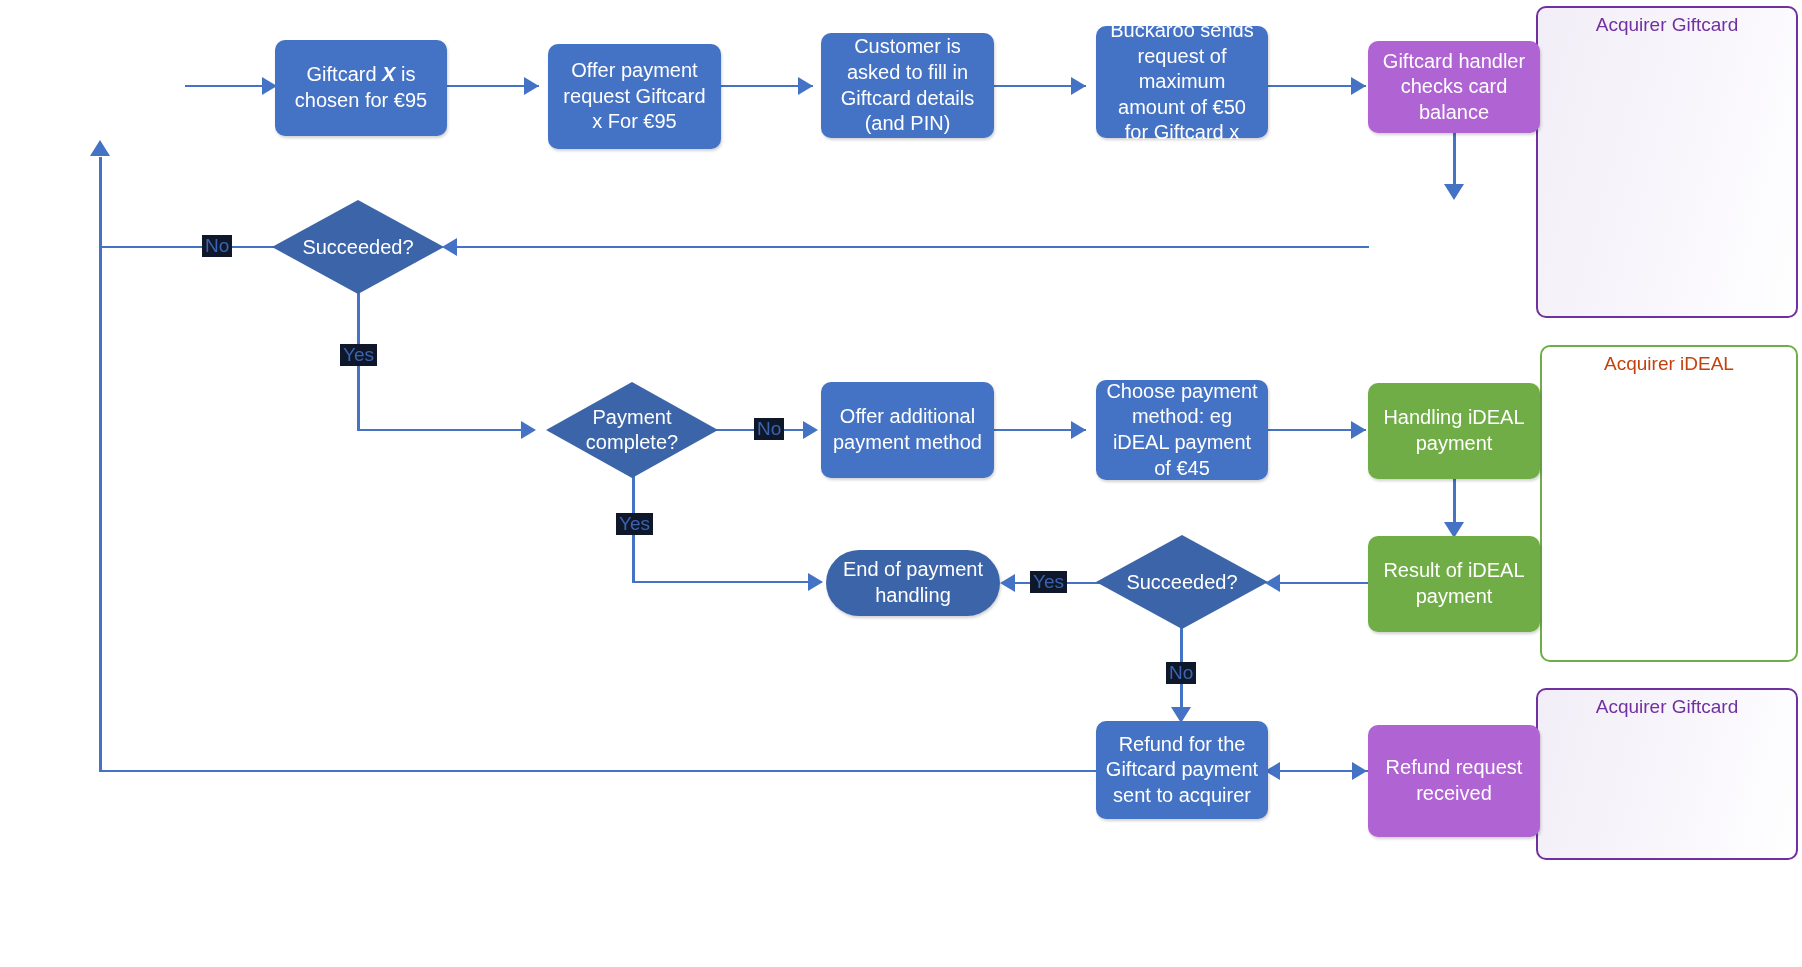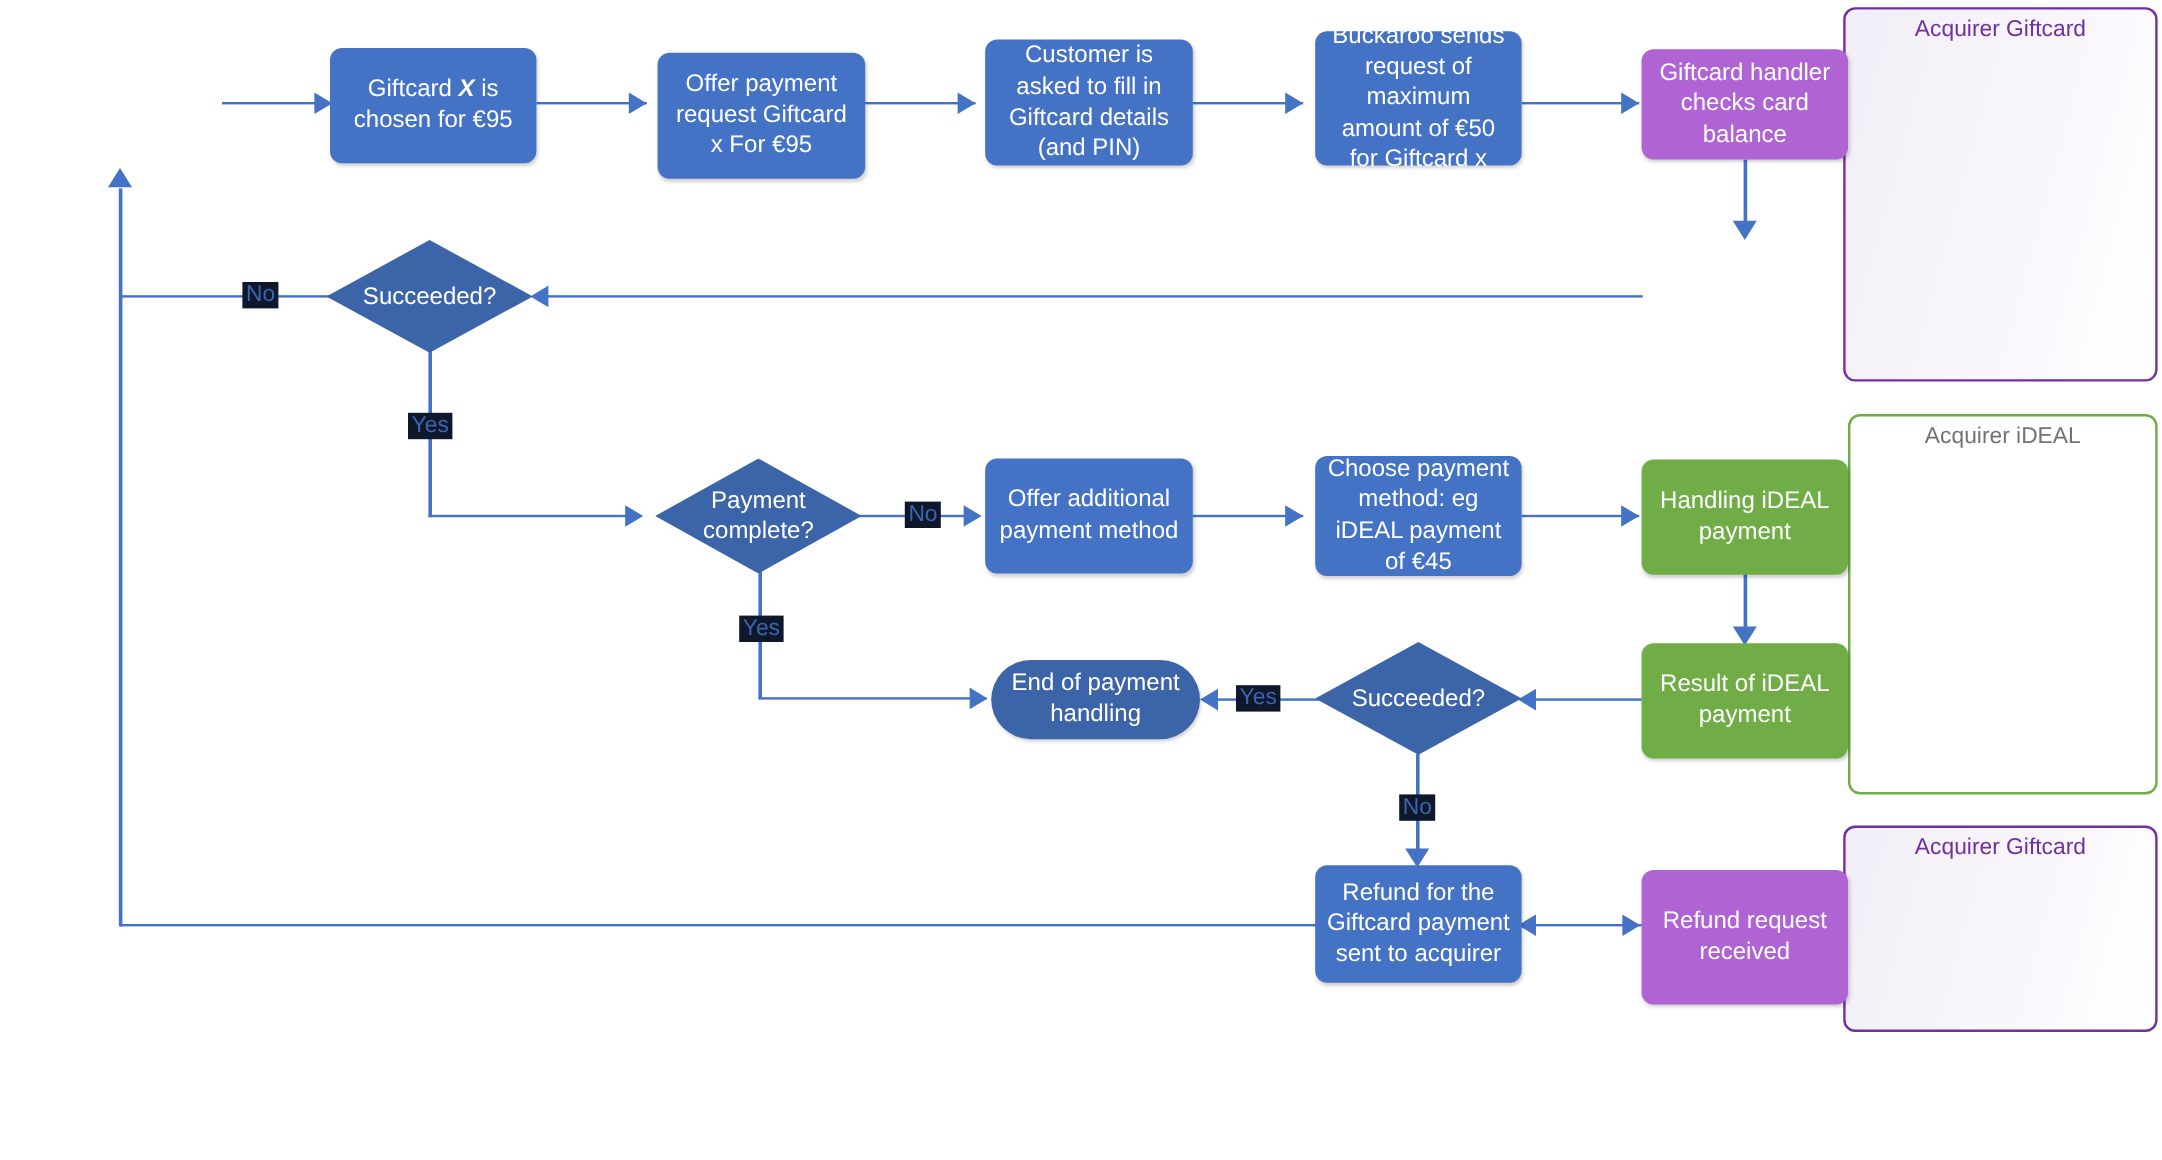--- a/index.html
+++ b/index.html
@@ -69,21 +69,21 @@
   }
   .c-purple{
     border:2px solid #7030A0;
     background:linear-gradient(105deg,#f2eef7 0%,#f7f4fb 45%,#ffffff 100%);
   }
   .c-purple .ctitle{color:#7030A0;}
   .c-green{
     border:2px solid #70AD47;
     background:#ffffff;
   }
-  .c-green .ctitle{color:#737373;}
+  .c-green .ctitle{color:#c2410c;}
 
   
   .ln{position:absolute;background:#4472C4;z-index:3;}
   .lh{height:2px;}
   .lv{width:2px;}
 
   .arw{position:absolute;width:0;height:0;z-index:4;}
   .arw-r{border-top:9px solid transparent;border-bottom:9px solid transparent;border-left:15px solid #4472C4;}
   .arw-l{border-top:9px solid transparent;border-bottom:9px solid transparent;border-right:15px solid #4472C4;}
   .arw-d{border-left:10px solid transparent;border-right:10px solid transparent;border-top:16px solid #4472C4;}

